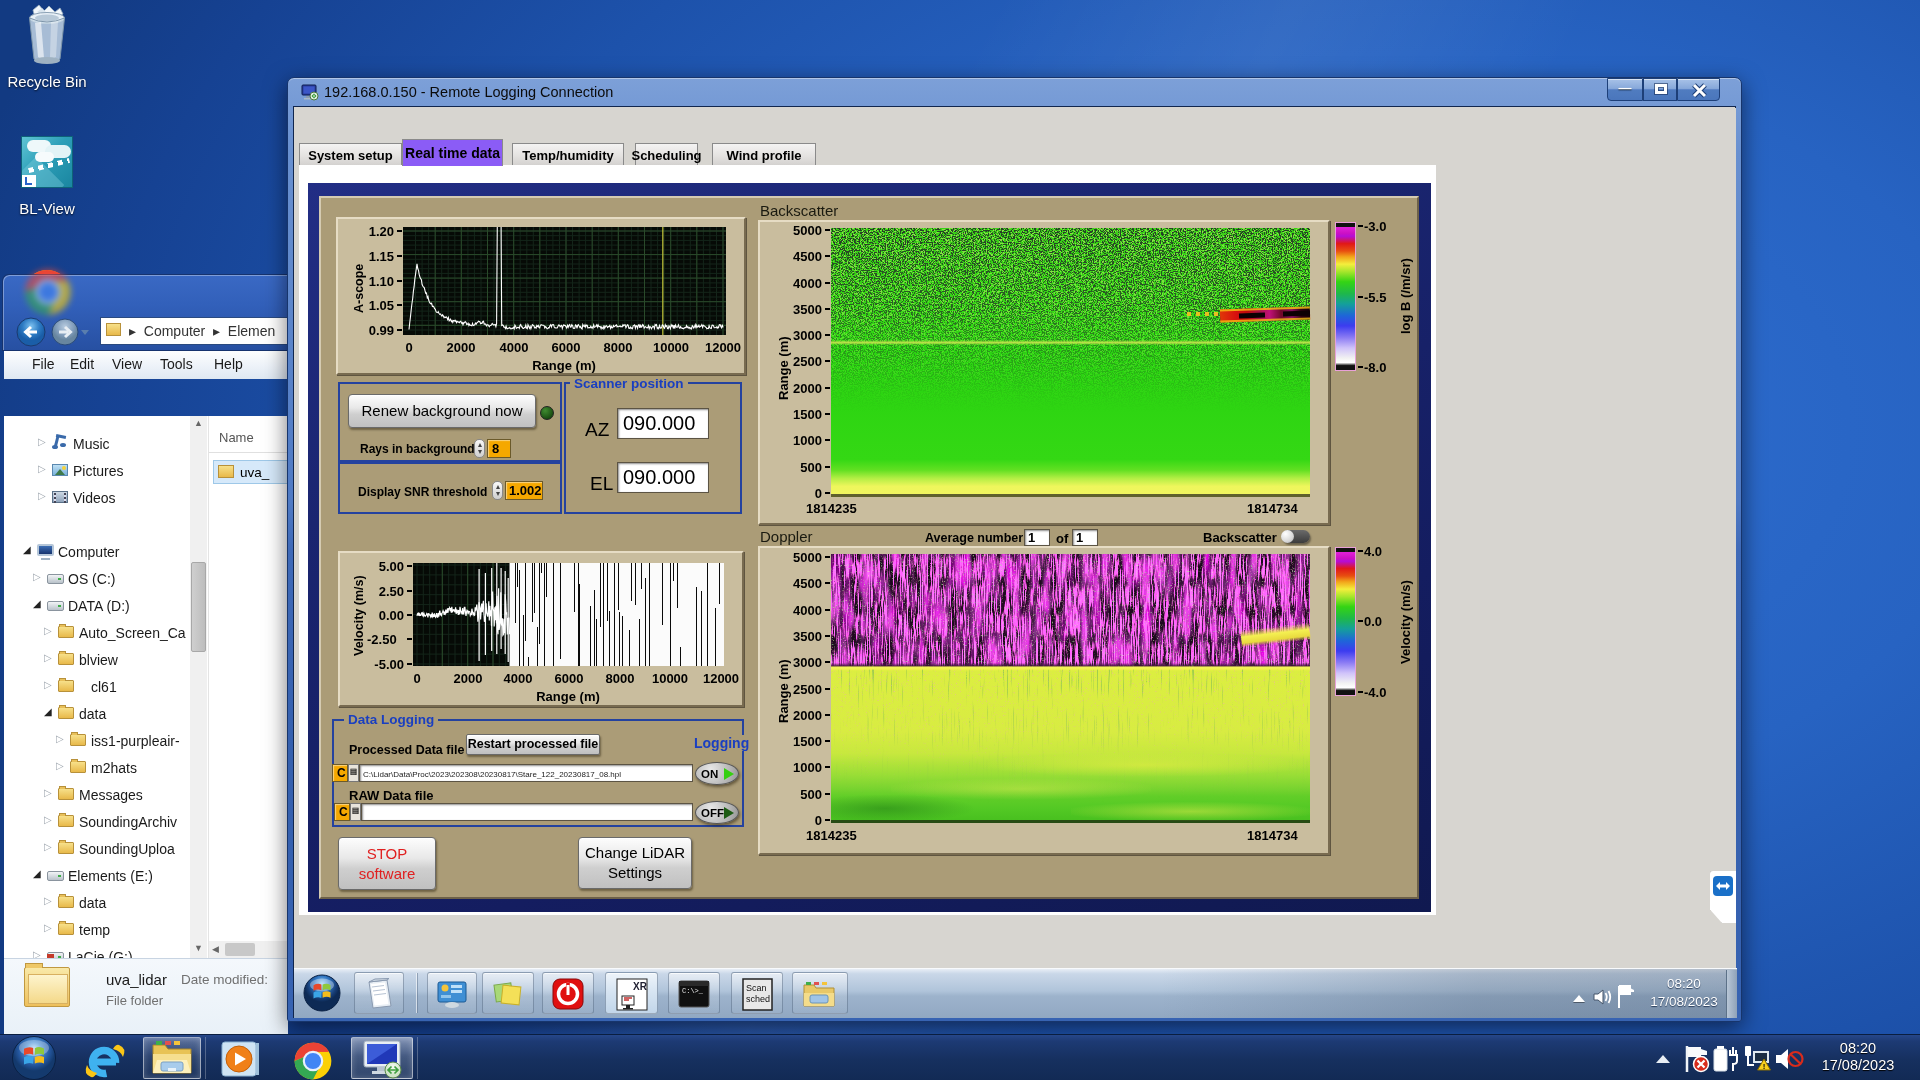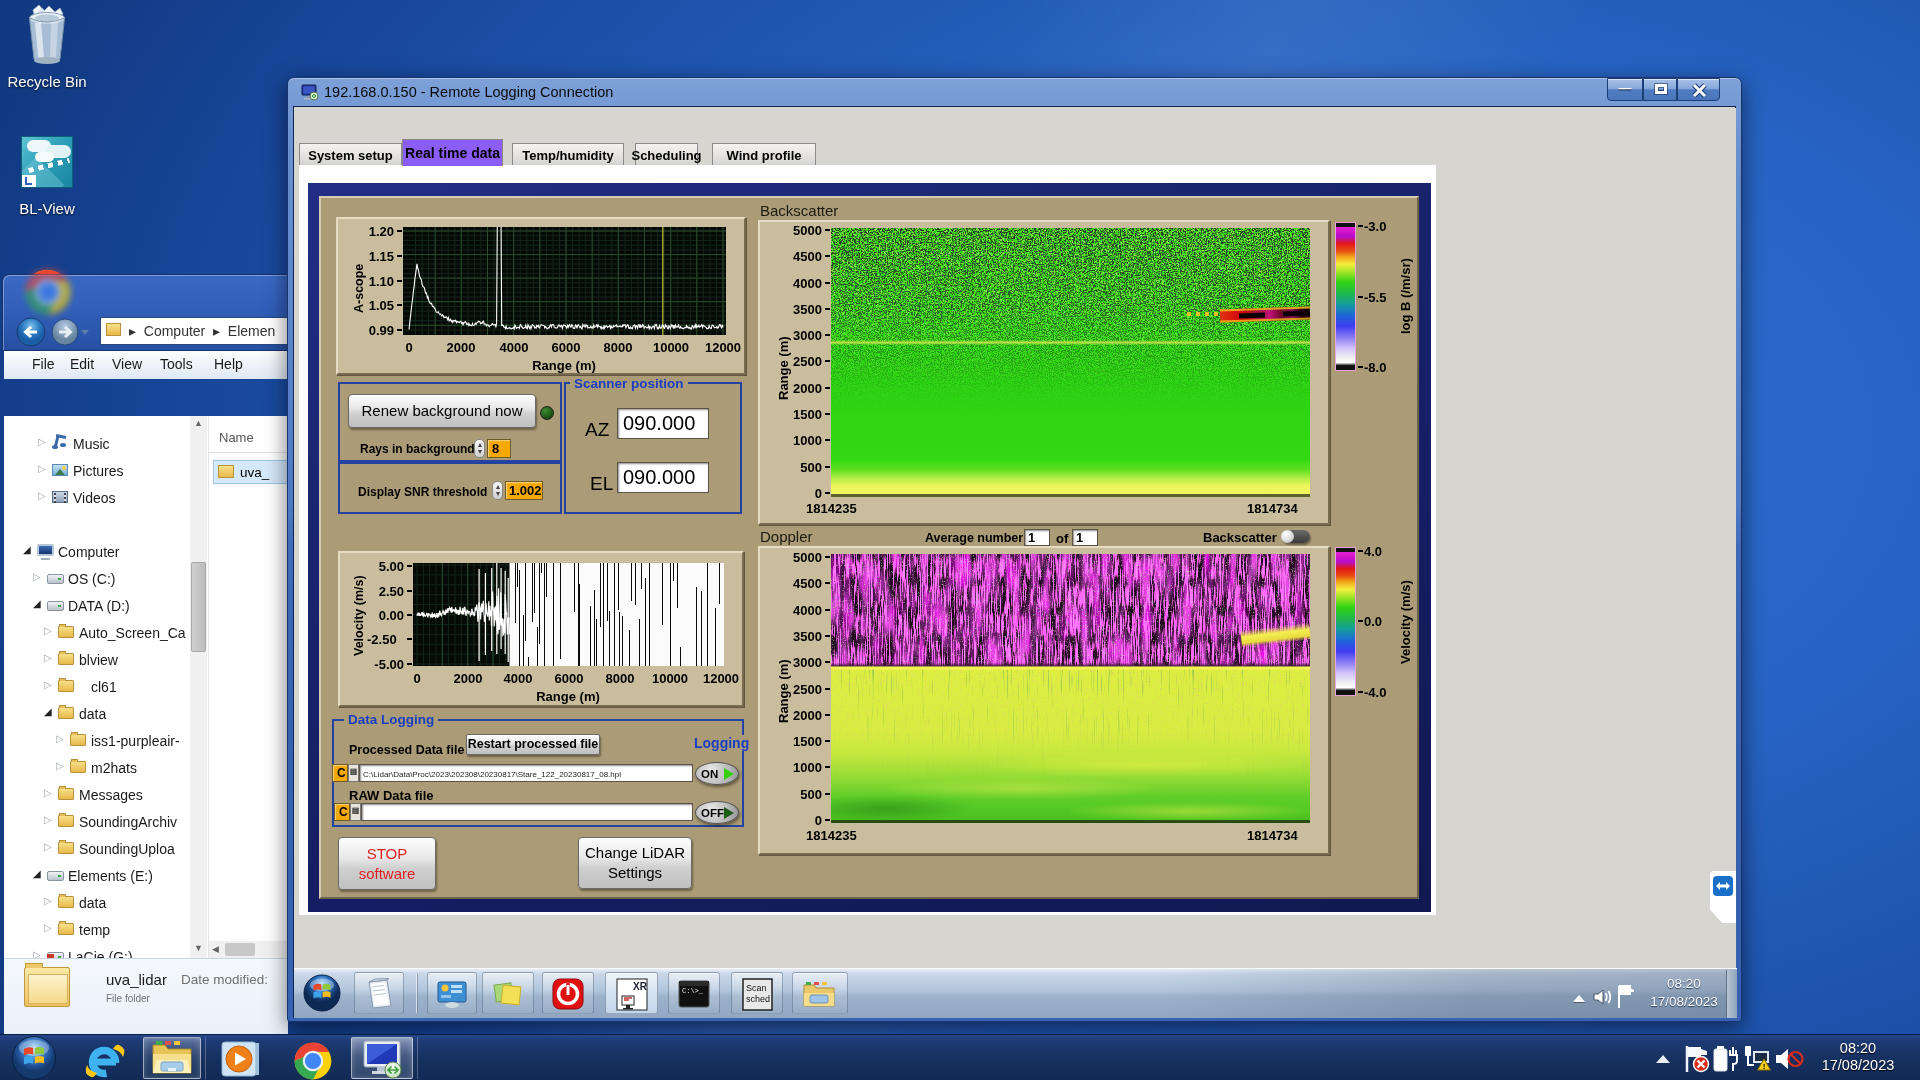--- a/index.html
+++ b/index.html
@@ -260,21 +260,21 @@
         <div class="abs" style="left:16px;top:2px;width:30px;height:13px;background:#c8c8c8;border-radius:2px"></div>
       </div>
     </div>
     <div class="dpane">
       <div class="abs" style="left:20px;top:8px;width:46px;height:40px;background:linear-gradient(#f9e9a8,#eec05c);border:1px solid #c09840;border-radius:2px">
         <div class="abs" style="left:0;top:-5px;width:18px;height:5px;background:#eec868;border:1px solid #c09840;border-bottom:none"></div>
         <div class="abs" style="left:3px;top:6px;width:40px;height:30px;background:linear-gradient(#fdf4cd,#f4d98a);border:1px solid #d8b060"></div>
       </div>
       <span style="position:absolute;left:102px;top:12px;font-size:15px;color:#1a1a1a">uva_lidar</span>
       <span style="position:absolute;left:177px;top:13px;font-size:13.5px;color:#707070">Date modified:</span>
-      <span style="position:absolute;left:102px;top:34px;font-size:10px;color:#707070">File folder</span>
+      <span style="position:absolute;left:102px;top:34px;font-size:13px;color:#707070">File folder</span>
     </div>
   </div>
 <div id="rdp">
     <svg class="abs" style="left:13px;top:6px" width="18" height="17" viewBox="0 0 18 17">
       <rect x="1" y="1" width="14" height="10" rx="1" fill="#2a3f9e" stroke="#0e1c50"></rect>
       <rect x="2.5" y="2.5" width="11" height="7" fill="#3c56c8"></rect>
       <rect x="5" y="12" width="6" height="2" fill="#8a9ab0"></rect>
       <rect x="3" y="14" width="10" height="1.5" fill="#aab8c8"></rect>
       <circle cx="13" cy="12" r="4" fill="#e8f0e8" stroke="#4a7a3a"></circle>
       <path d="M10.8 12 l4.4 0 M13 9.8 l-2 2.2 2 2.2 M13 9.8 l2 2.2 -2 2.2" stroke="#3f9f3f" stroke-width="1" fill="none"></path>

